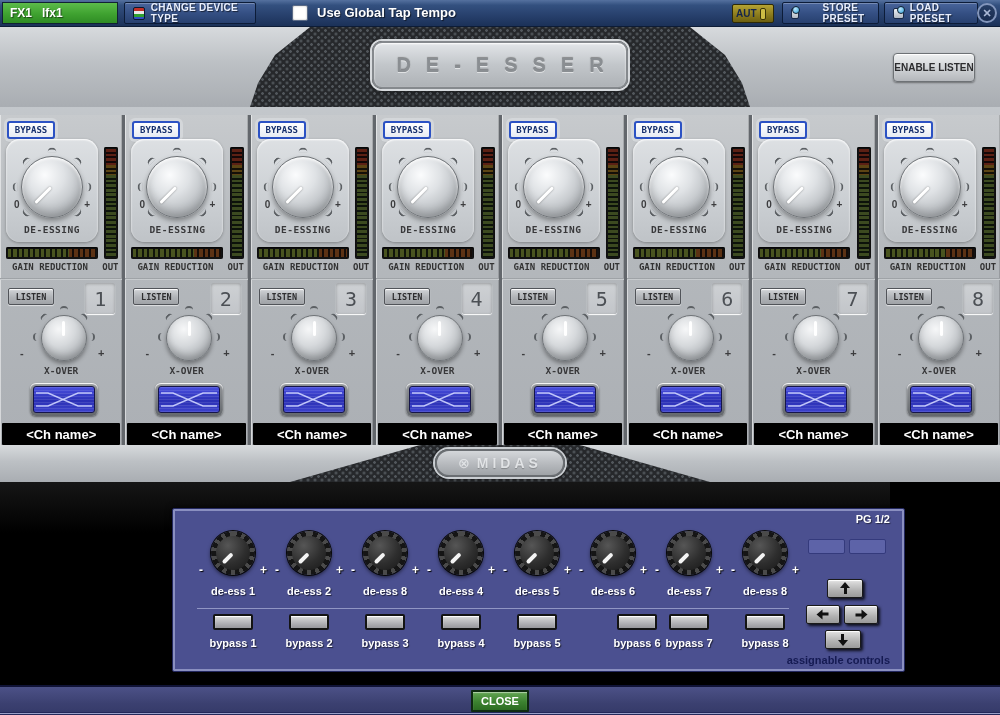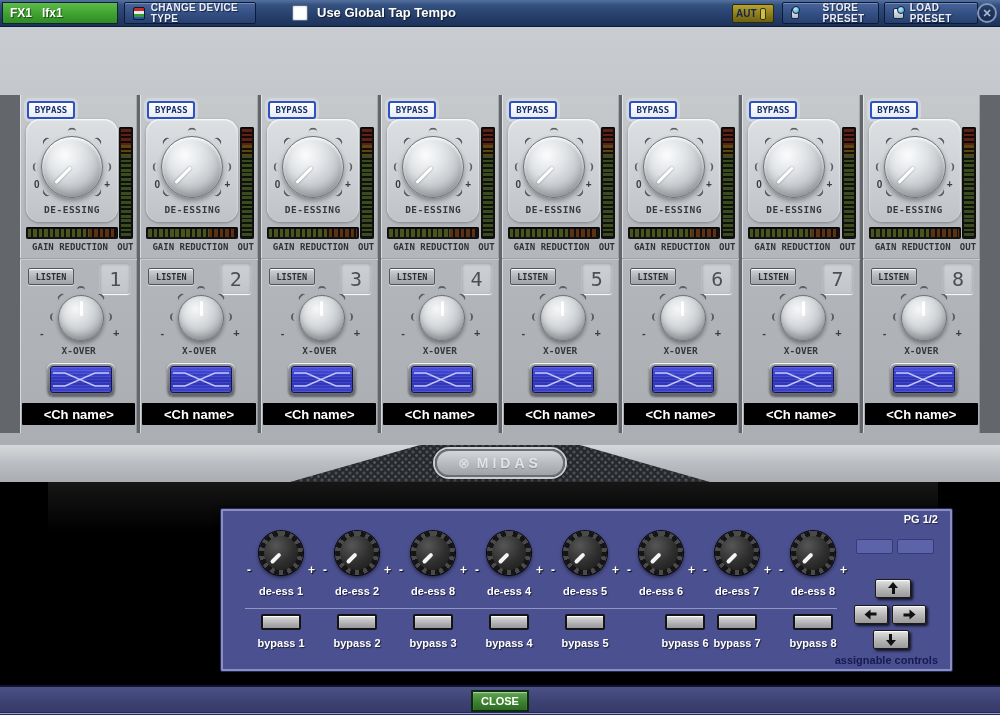--- a/index.html
+++ b/index.html
@@ -59,22 +59,22 @@
     border:2px solid #85898d; box-shadow:0 0 0 2px #d8dbde, 0 2px 5px rgba(0,0,0,.5), inset 0 1px 2px #fff;
     display:flex; align-items:center; justify-content:center; }
   .titleplate .ttl { font-size:20px; font-weight:bold; color:#8a8e92; letter-spacing:15px; padding-left:15px;
     text-shadow:0 1px 0 rgba(255,255,255,.55), 0 -1px 1px rgba(50,50,50,.45); }
   .enlisten { position:absolute; left:893px; top:26px; width:82px; height:29px; border-radius:4px;
     background:linear-gradient(180deg,#eef0f1 0%,#cfd2d5 55%,#b4b7bb 100%);
     border:1px solid #6e7276; box-shadow:0 1px 2px rgba(0,0,0,.4), inset 0 1px 1px #fff;
     color:#2c2c2e; font-weight:bold; font-size:10px; cursor:pointer; font-family:"Liberation Sans",sans-serif; }
 
   
-  .strips { position:absolute; left:0; top:68px; width:1000px; height:338px; background:#63676c;
-    display:grid; grid-template-columns:repeat(8,1fr); gap:3px; padding:0 20px; }
+  .strips { position:absolute; left:0; top:88px; width:1000px; height:338px; background:#63676c;
+    display:grid; grid-template-columns:repeat(8,1fr); gap:3px; padding:0 0; }
   .strip { position:relative; background:linear-gradient(180deg,#c7cacd 0%,#b4b8bc 40%,#abafb4 100%);
     box-shadow:inset 1px 0 0 rgba(255,255,255,.5), inset -1px 0 0 rgba(0,0,0,.15); }
   .mono { font-family:"DejaVu Sans Mono", monospace; }
 
   .bypass { position:absolute; left:7px; top:6px; width:48px; height:18px;
     background:linear-gradient(180deg,#ffffff,#e7ebf3); border:2px solid #2c52c4; border-radius:3px;
     box-shadow:0 0 0 3px #d4d7da, 0 1px 3px rgba(0,0,0,.4);
     color:#17306e; font-weight:bold; font-size:9px; cursor:pointer; font-family:"DejaVu Sans Mono",monospace; }
 
   .plate { position:absolute; left:6px; top:24px; width:92px; height:103px; border-radius:14px;
@@ -153,21 +153,21 @@
   .midaspill { position:absolute; left:435px; top:4px; width:130px; height:28px; border-radius:15px;
     background:linear-gradient(180deg,#d4d7da 0%,#b6b9bd 55%,#9fa3a7 100%);
     border:2px solid #6a6e72; box-shadow:0 0 0 2px #caced2, 0 2px 4px rgba(0,0,0,.5);
     display:flex; align-items:center; justify-content:center; gap:7px; }
   .midaspill .brand { font-size:14px; font-weight:bold; letter-spacing:4px; color:#eceef0; opacity:.8;
     text-shadow:0 1px 1px rgba(0,0,0,.3); }
   .midaspill .mark { font-size:14px; color:#eceef0; opacity:.8; }
 
   
   .darkzone { position:absolute; left:0; top:482px; width:890px; height:203px;
-    background:linear-gradient(180deg,#161616 0%,#000 25%);margin-left:48px; }
+    background:linear-gradient(180deg,#161616 0%,#000 25%); }
   .assignable { position:absolute; left:172px; top:26px; width:733px; height:164px; background:#4b5090;
     border:1px solid #23285e; box-shadow:inset 0 0 0 2px #8a8fc0, 0 0 6px rgba(0,0,0,.8); border-radius:2px; }
   .pg { position:absolute; right:14px; top:4px; color:#fff; font-weight:bold; font-size:11px;
     text-shadow:1px 1px 1px rgba(0,0,0,.5); }
   .aknob-unit { position:absolute; top:22px; width:80px; margin-left:-40px; text-align:center; }
   .dknob { position:relative; width:44px; height:44px; margin:0 auto; border-radius:50%;
     background:repeating-conic-gradient(#4a4a4a 0 11deg,#151515 11deg 25deg);
     box-shadow:0 2px 4px rgba(0,0,0,.7), 0 0 0 1px #0c0c0c; cursor:pointer; }
   .dknob .cap { position:absolute; inset:5px; border-radius:50%;
     background:radial-gradient(circle at 35% 28%,#565656 0%,#2e2e2e 55%,#181818 100%); }
@@ -234,20 +234,28 @@
       <span class="lbl">STORE PRESET</span>
     </div>
     <div class="tbtn load">
       <span class="preseticon"></span>
       <span class="lbl">LOAD PRESET</span>
     </div>
     <div class="closex">✕</div>
   </div>
 
   <div class="mainpanel">
+    <div class="header perf">
+      <div class="wing left metal"></div>
+      <div class="wing right metal"></div>
+      <div class="titleplate">
+        <span class="ttl">DE-ESSER</span>
+      </div>
+      <button class="enlisten">ENABLE LISTEN</button>
+    </div>
 
     <div class="strips" id="strips">
   <div class="strip">
     <button class="bypass">BYPASS</button>
     <div class="plate">
       <div class="tickring">
         <span class="tick t1"></span>
               <span class="tick t2"></span>
               <span class="tick t3"></span>
         <span class="tick t4"></span>

